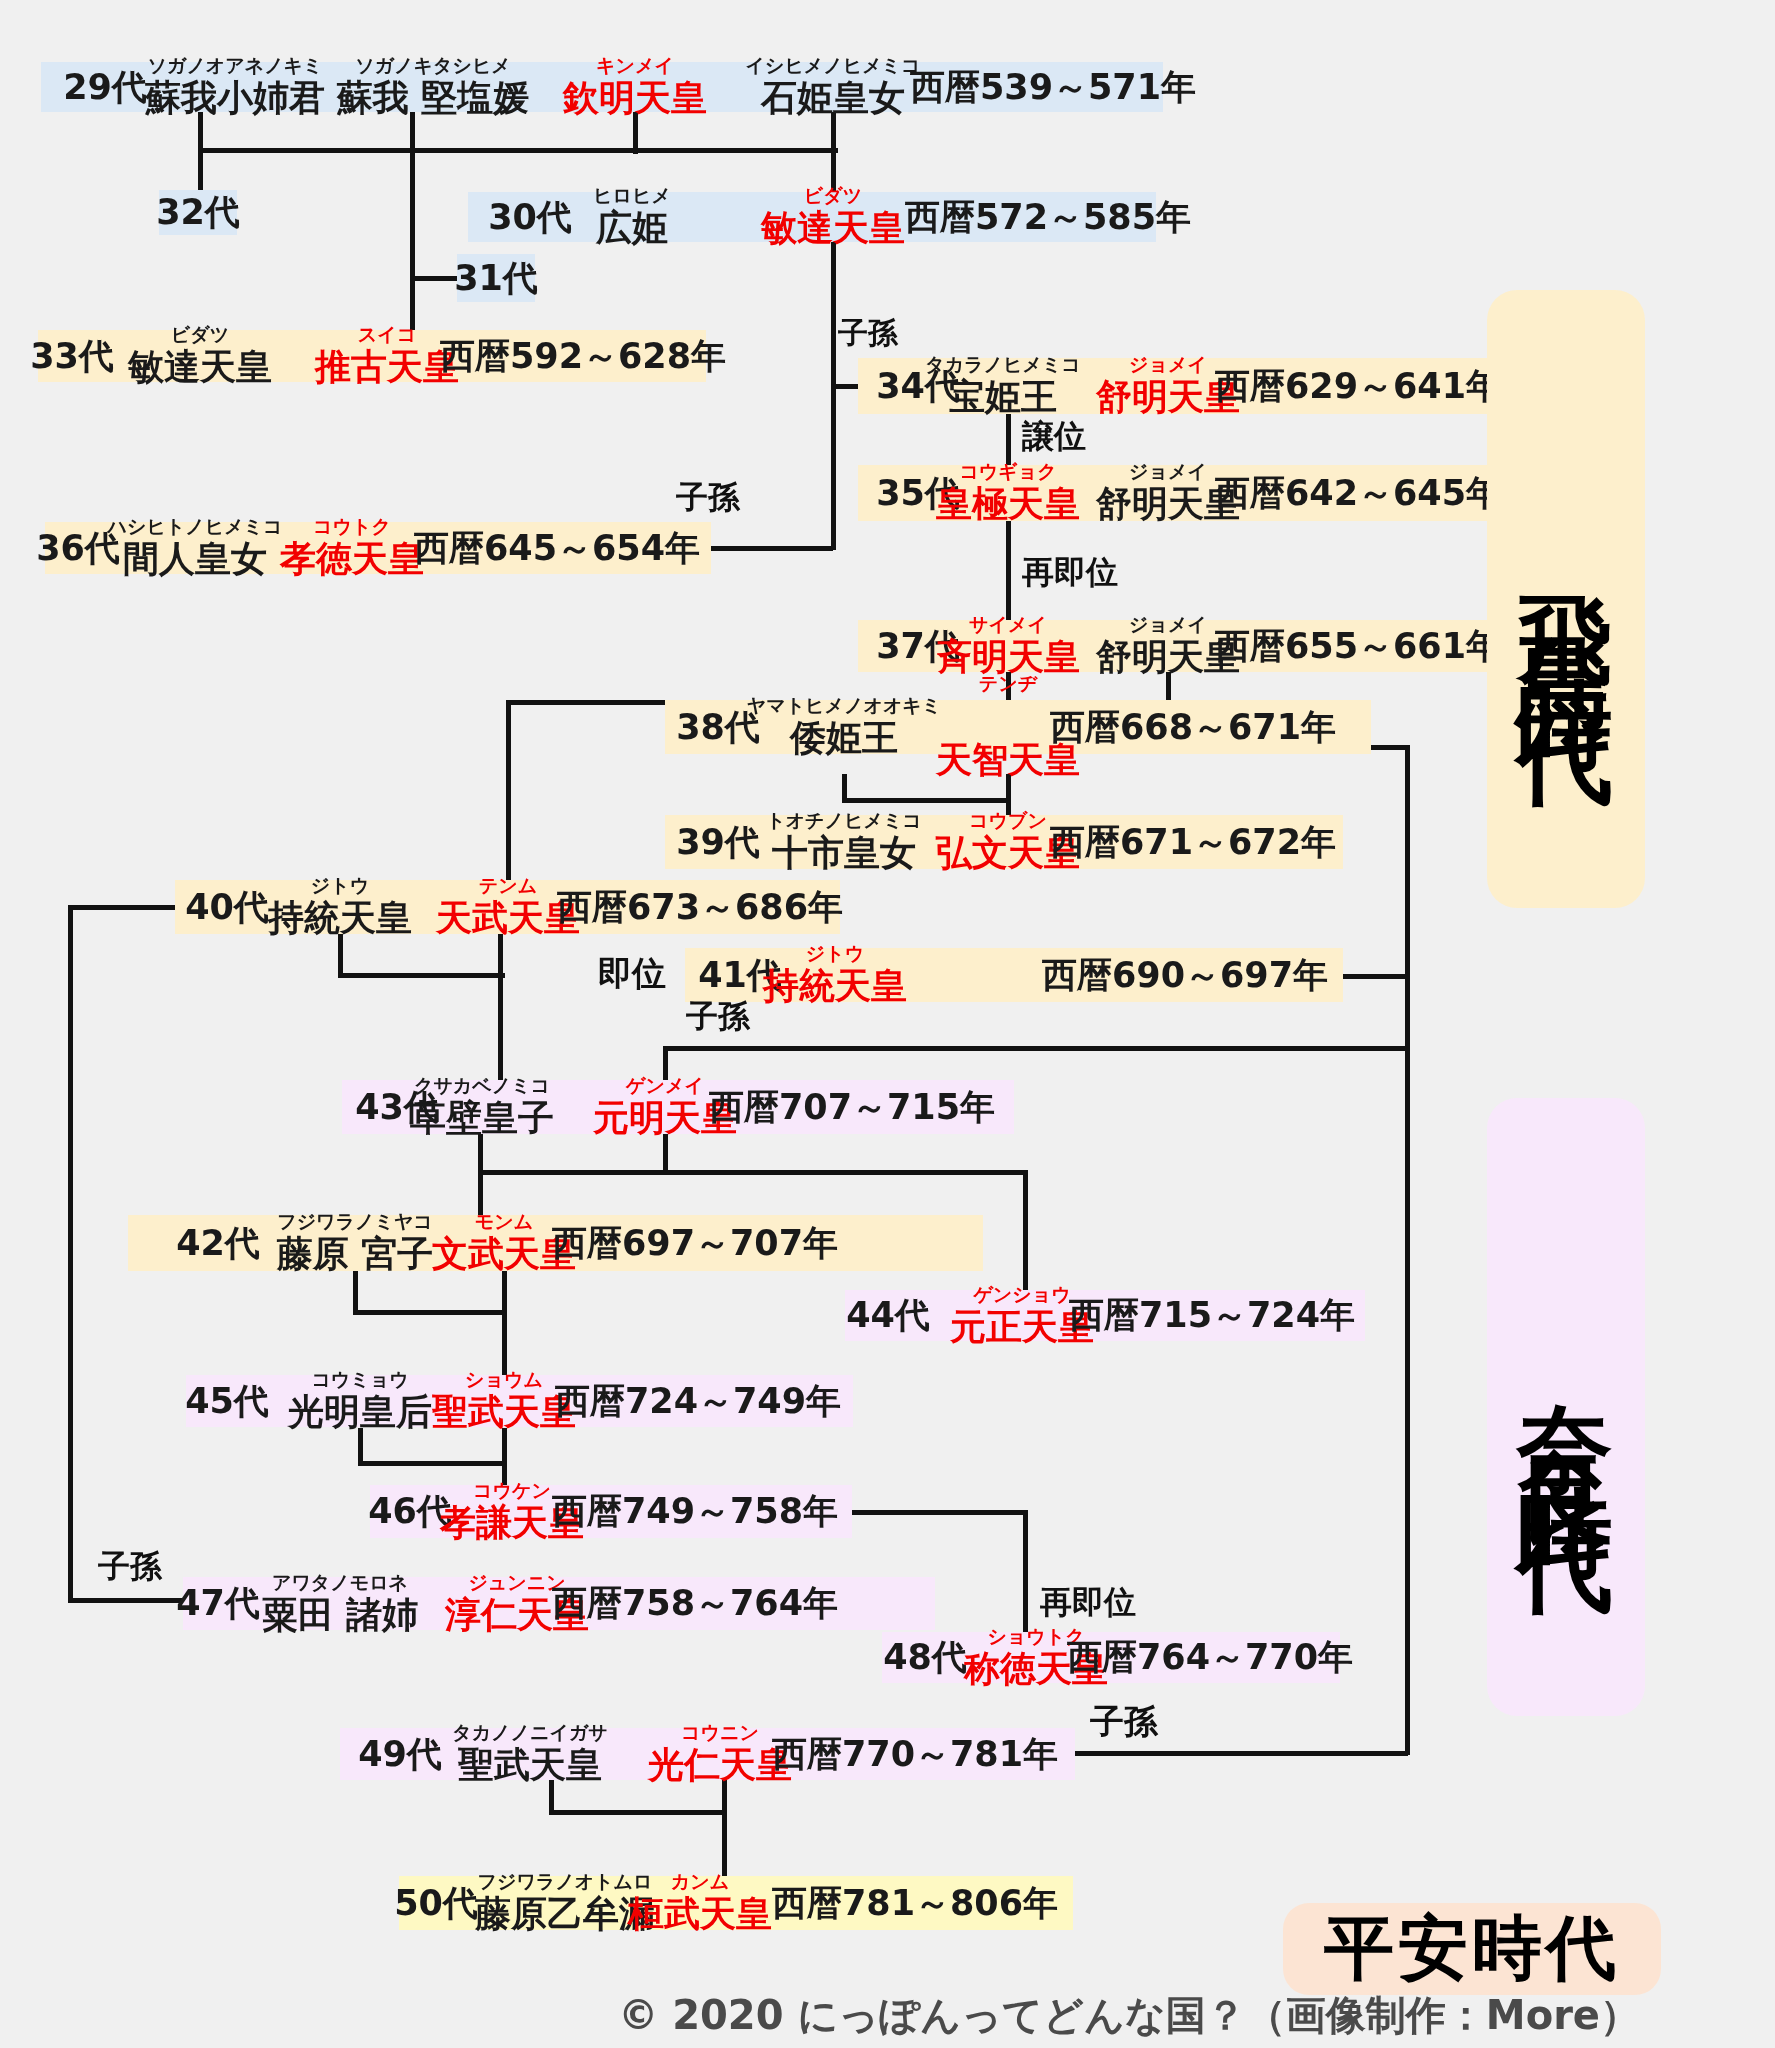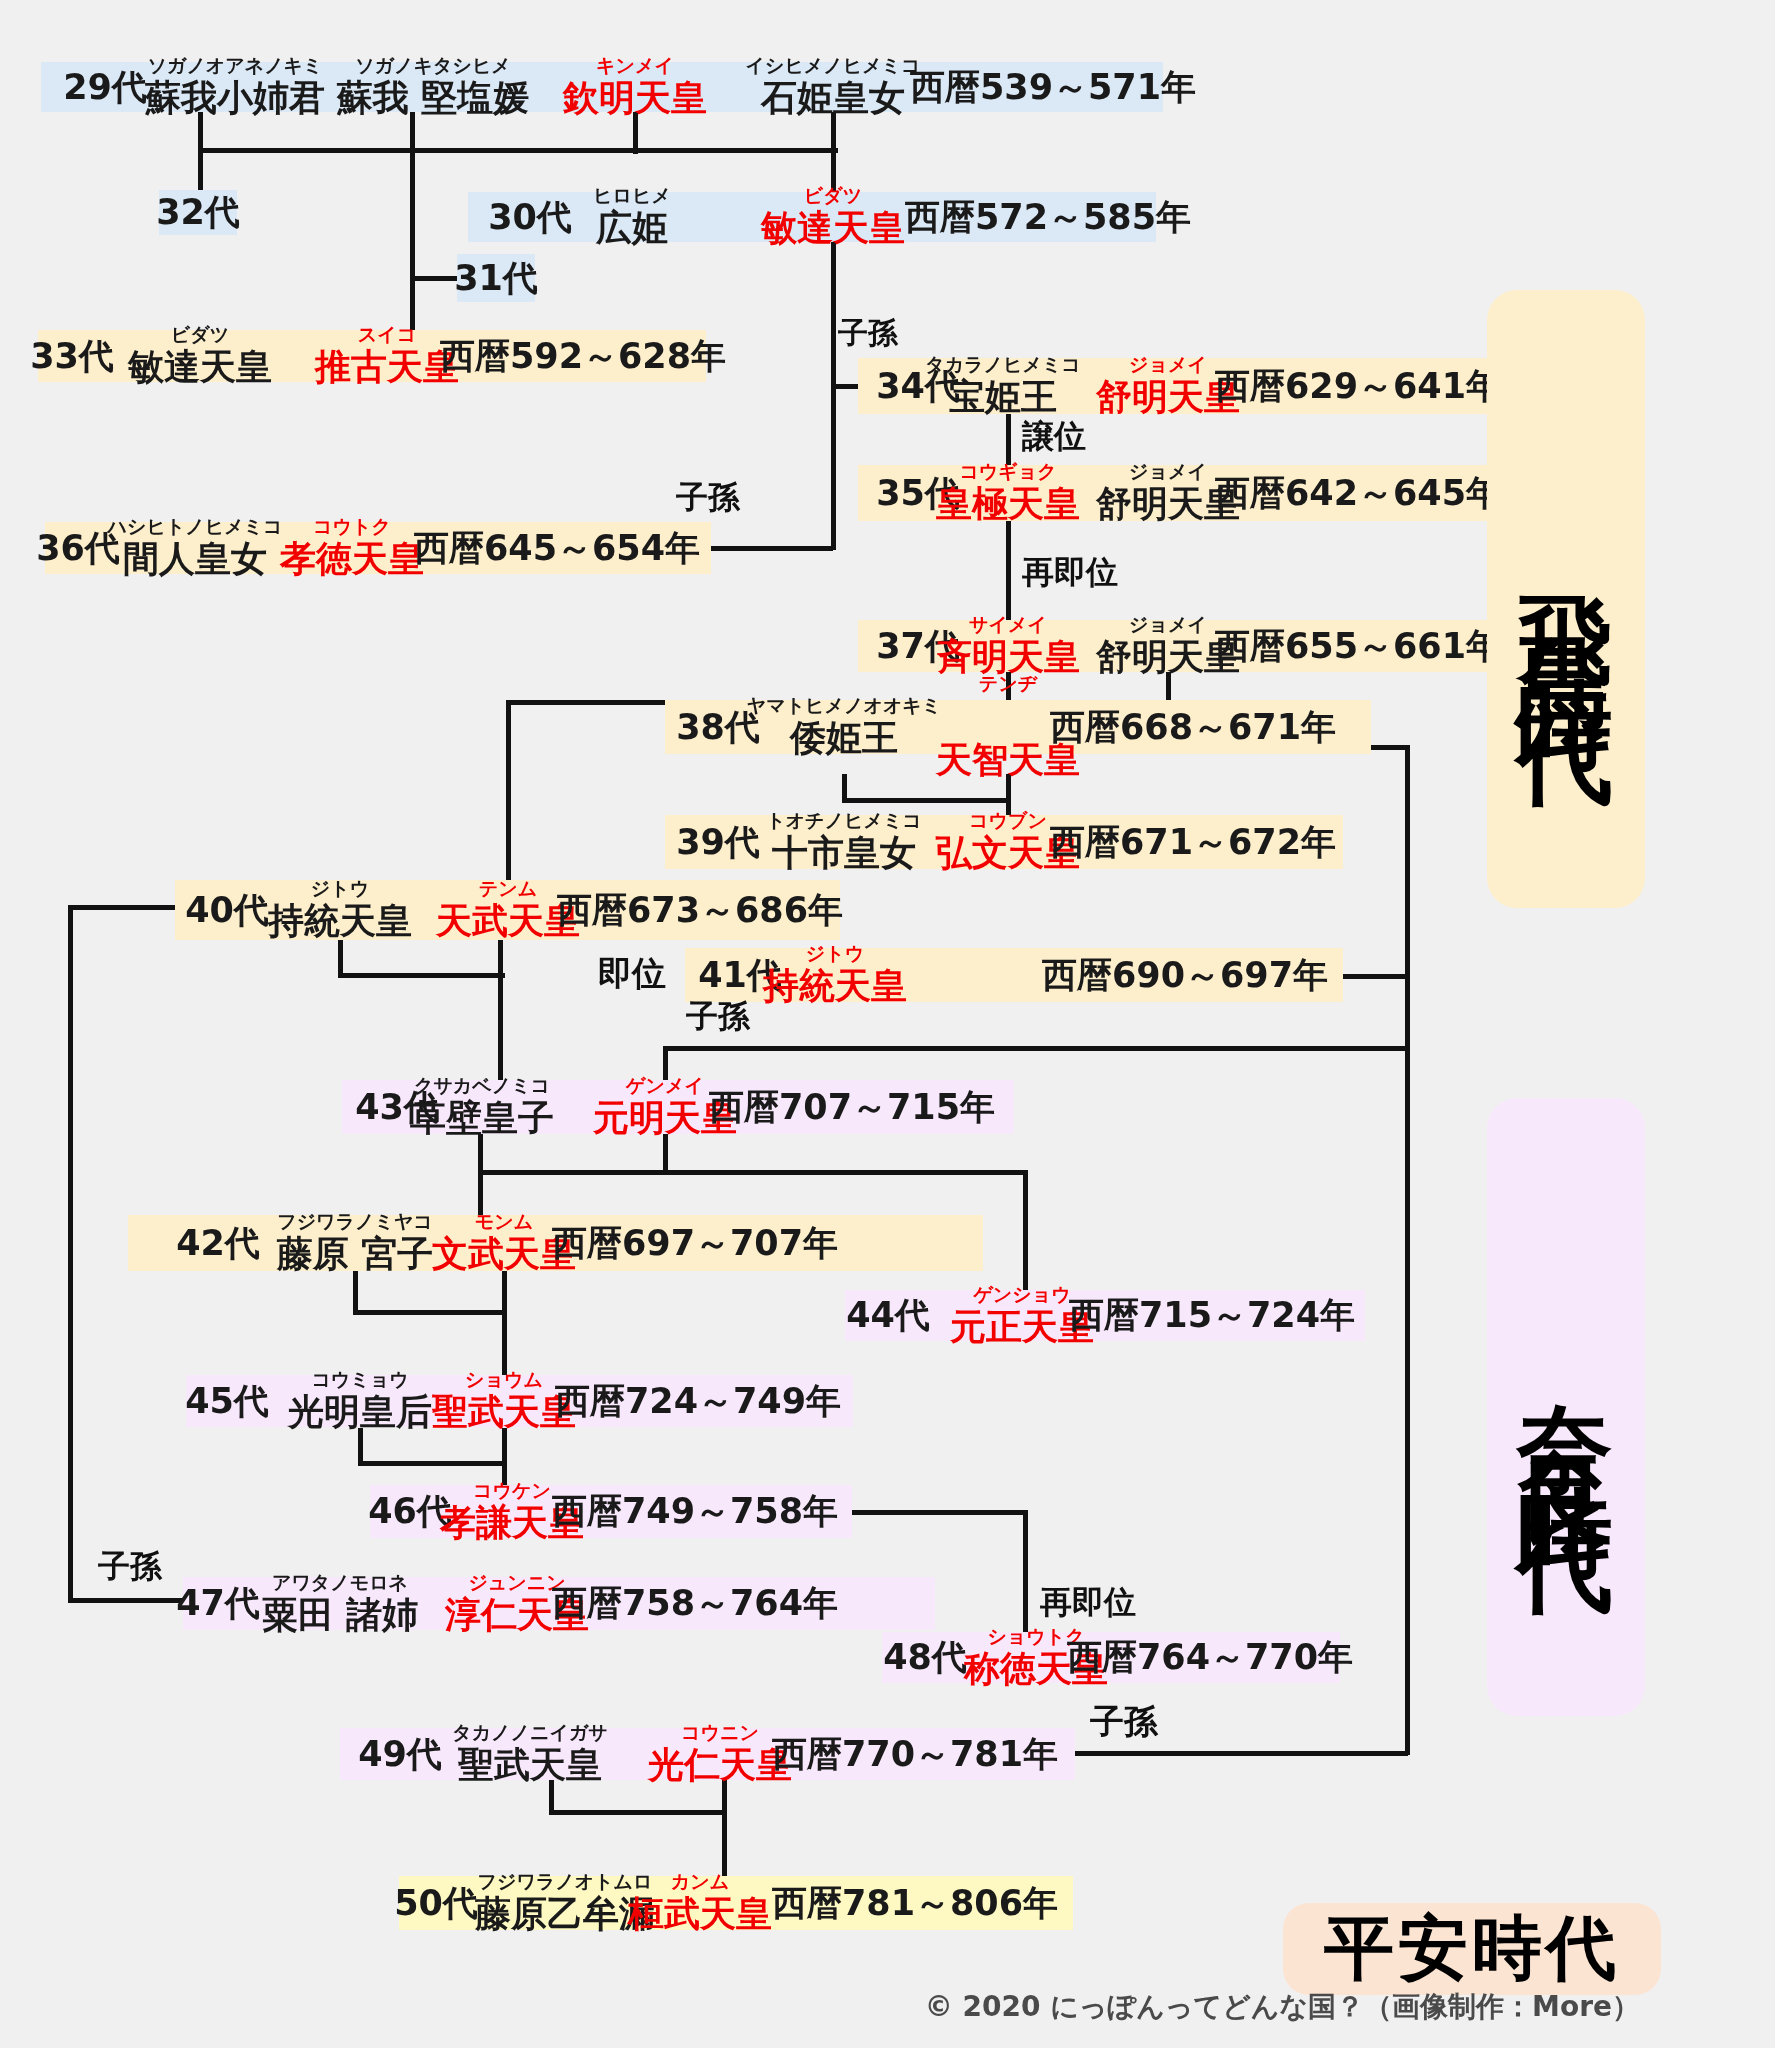--- a/index.html
+++ b/index.html
@@ -35,21 +35,21 @@
     font-size:96px;letter-spacing:40px;line-height:1;
   }
   #era-asuka{left:1487px;top:290px;width:158px;height:618px;background:#fdefcc;}
   #era-nara{left:1487px;top:1098px;width:158px;height:618px;background:#f8e8fb;}
   #era-heian{
     left:1283px;top:1903px;width:378px;height:92px;background:#fce4d3;
     font-size:70px;letter-spacing:4px;border-radius:26px;
   }
   #footer{
     position:absolute;right:135px;top:1988px;
-    font-size:28px;font-weight:bold;color:#4a4a4a;white-space:nowrap;
+    font-size:40px;font-weight:bold;color:#4a4a4a;white-space:nowrap;
   }
 </style>
 </head>
 <body>
 
 <div id="tree">
     <div class="line" style="left: 198px; top: 112px; width: 5px; height: 42px;"></div>
     <div class="line" style="left: 410px; top: 112px; width: 5px; height: 222px;"></div>
     <div class="line" style="left: 633px; top: 112px; width: 5px; height: 42px;"></div>
     <div class="line" style="left: 831px; top: 112px; width: 5px; height: 82px;"></div>
@@ -251,21 +251,21 @@
         <span class="name">十市皇女</span>
       </div>
       <div class="cell" style="left: 173px;">
         <span class="kana red">コウブン</span>
         <span class="name red">弘文天皇</span>
       </div>
       <div class="cell" style="left: 358px;">
         <span class="year-label">西暦671～672年</span>
       </div>
     </div>
-    <div class="box period-asuka" style="left: 175px; top: 880px; width: 665px; height: 60px;">
+    <div class="box period-asuka" style="left: 175px; top: 880px; width: 665px; height: 54px;">
       <div class="cell" style="left: -118px;">
         <span class="gen-label">40代</span>
       </div>
       <div class="cell" style="left: -5px;">
         <span class="kana">ジトウ</span>
         <span class="name">持統天皇</span>
       </div>
       <div class="cell" style="left: 163px;">
         <span class="kana red">テンム</span>
         <span class="name red">天武天皇</span>

